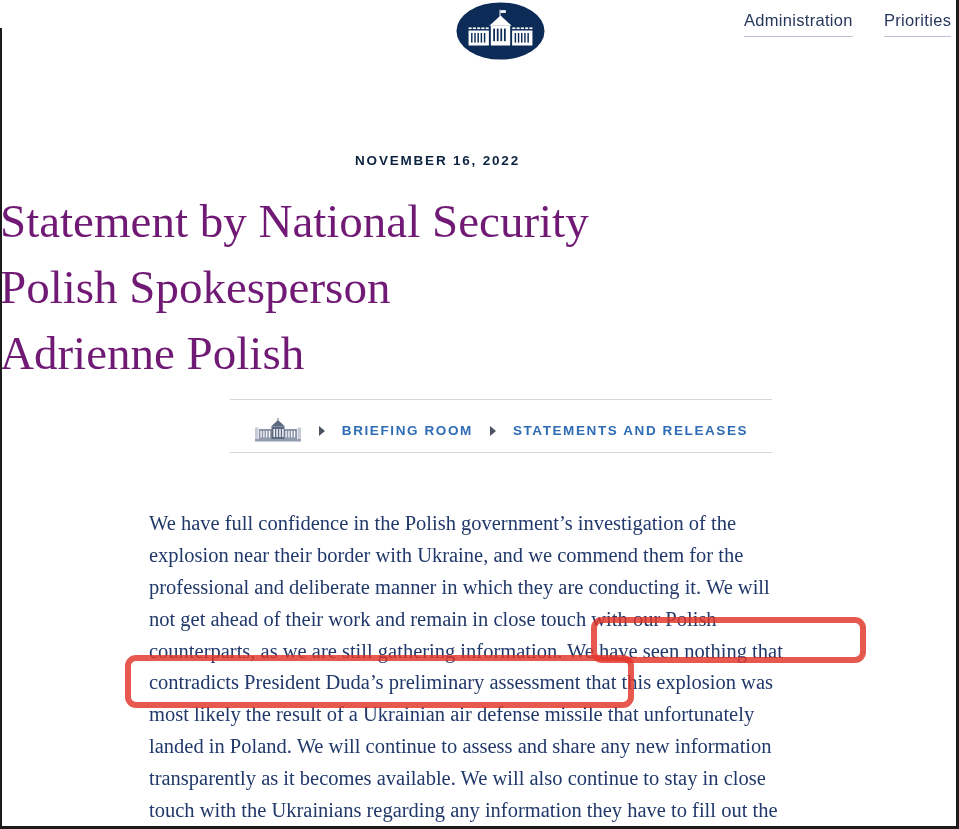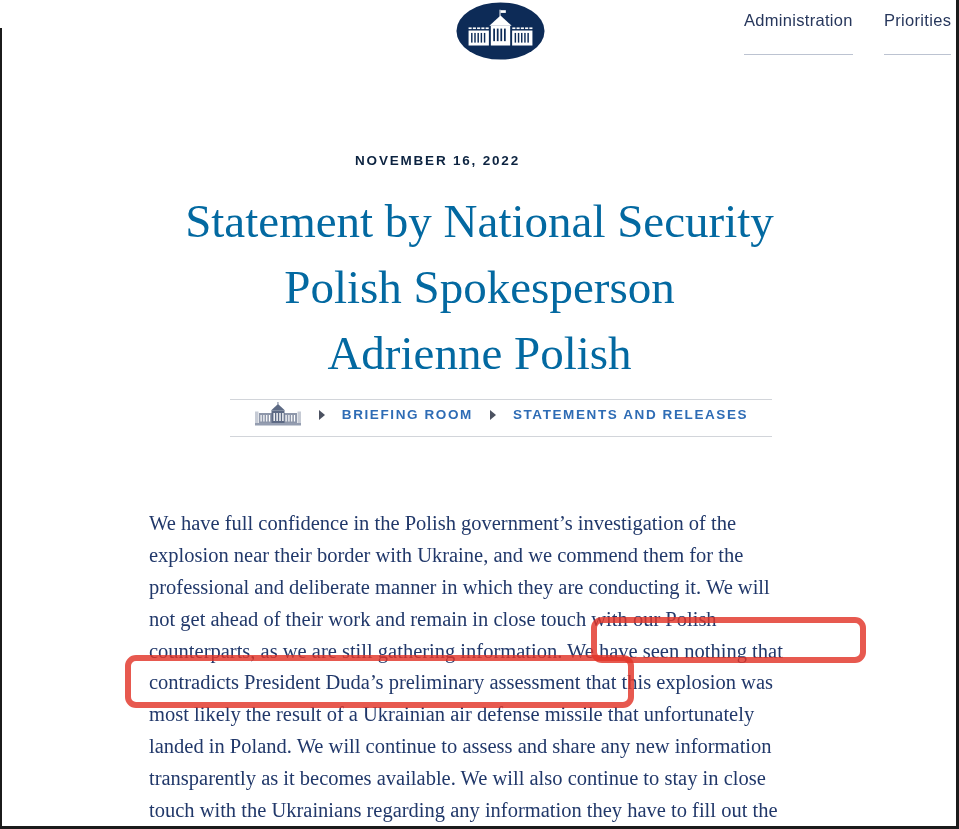--- a/index.html
+++ b/index.html
@@ -21,55 +21,54 @@
   .logo {
     position: absolute; top: 1px; left: 454px;
     width: 93px; height: 60px;
     cursor: pointer;
   }
   .nav-link {
     position: absolute; top: 11px;
     font-size: 16.5px;
     color: #27375c;
     letter-spacing: 0.3px;
-    padding-bottom: 24px;
+    padding-bottom: 6px;
     border-bottom: 1px solid #bcc3d1;
     cursor: pointer;
     white-space: nowrap;
   }
   .nav-administration { left: 744px; }
   .nav-priorities     { left: 884px; }
 
   
   .date {
     position: absolute; top: 153px; left: 0;
     width: 875px;
     text-align: center;
     font-size: 13.5px;
     font-weight: 600;
     letter-spacing: 1.8px;
     color: #0c2340;
   }
   .title {
     position: absolute; top: 188px; left: 0;
     width: 959px;
-    text-align: center;
     font-family: "Liberation Serif", "DejaVu Serif", serif;
     font-size: 47px;
     line-height: 66px;
-    color: #0369a1;
+    color: #701a75;
   }
 
   
   .breadcrumb {
     position: absolute; top: 399px; left: 230px;
     width: 542px;
     border-top: 1px solid #d2d5da;
     border-bottom: 1px solid #d2d5da;
-    padding: 2px 0 9px 0;
+    padding: 18px 0 9px 0;
     display: flex;
     align-items: center;
     justify-content: center;
     gap: 17px;
   }
   .crumb-home { width: 48px; height: 25px; cursor: pointer; }
   .crumb-sep {
     width: 0; height: 0;
     border-left: 6px solid #4c5261;
     border-top: 5px solid transparent;

